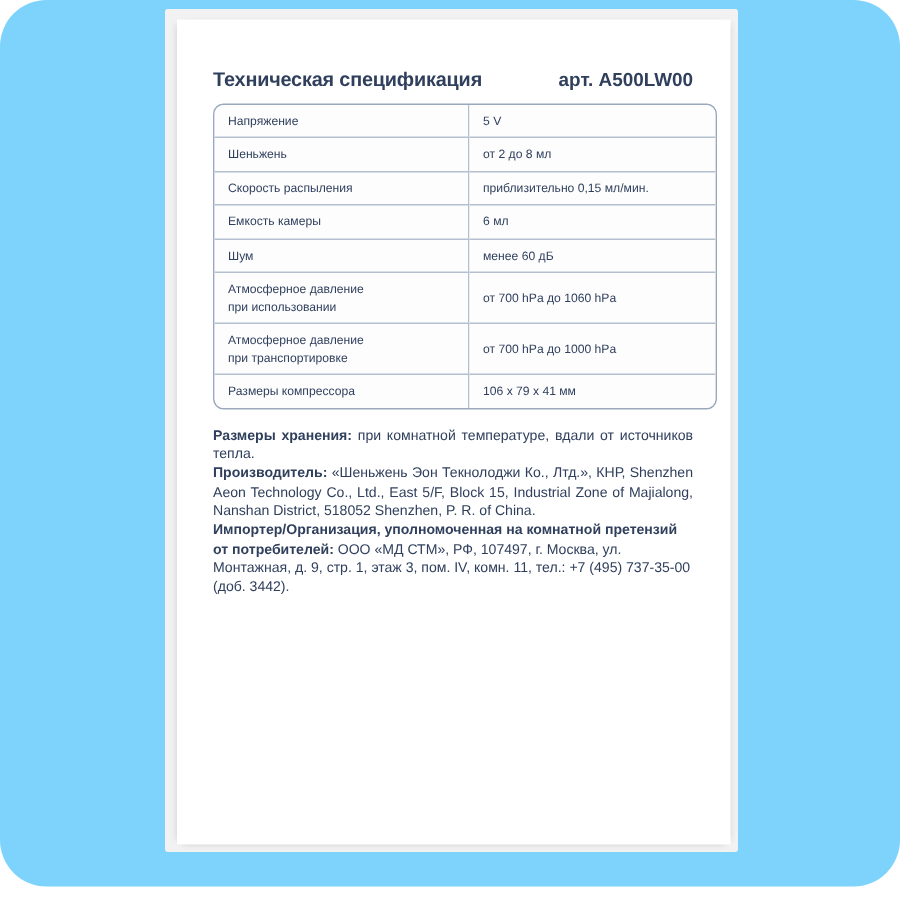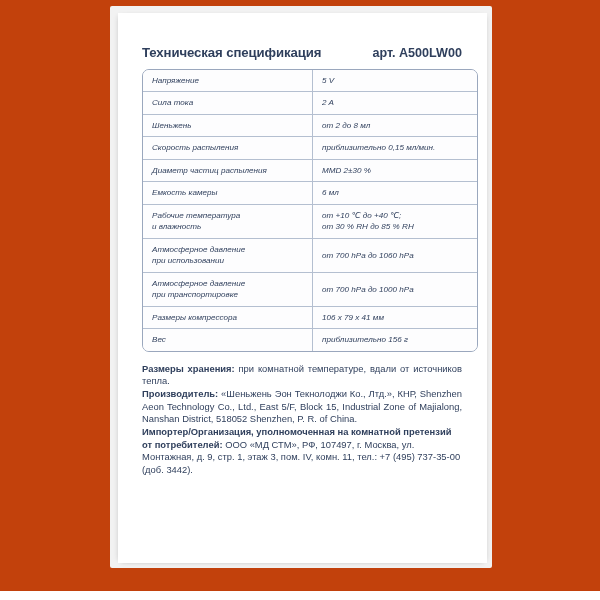--- a/index.html
+++ b/index.html
@@ -8,22 +8,23 @@
     width: 600px;
     height: 600px;
     background: #ffffff;
     font-family: "Liberation Sans", "DejaVu Sans", sans-serif;
   }
 
   #page {
     position: relative;
     width: 600px;
     height: 591px;
-    background: #c2410c;
+    background: #7dd3fc;
     overflow: hidden;
+    border-radius: 31px;
   }
 
   
   .backdrop {
     position: absolute;
     left: 110px;
     top: 6px;
     width: 382px;
     height: 562px;
     background: #f2f2f2;
@@ -83,21 +84,20 @@
     table-layout: fixed;
   }
   .spec-table td {
     font-size: 8.1px;
     color: #2f3f5c;
     padding: 5px 0 5px 9px;
     vertical-align: middle;
     line-height: 1.42;
     border-top: 1px solid #b4bfd0;
     background: #fdfdfe;
-    font-style: italic;
   }
   .spec-table tr:first-child td {
     border-top: none;
   }
   .spec-table td.k {
     width: 160px;
     border-right: 1px solid #b4bfd0;
   }
   .spec-table td.v {
     width: 155px;
@@ -144,66 +144,48 @@
             <tr>
               <td class="k">
                 <span class="ln">Напряжение</span>
               </td>
               <td class="v">
                 <span class="ln">5 V</span>
               </td>
             </tr>
             <tr>
               <td class="k">
-                <span class="ln">Сила тока</span>
-              </td>
-              <td class="v">
-                <span class="ln">2 A</span>
-              </td>
-            </tr>
-            <tr>
-              <td class="k">
                 <span class="ln">Шеньжень</span>
               </td>
               <td class="v">
                 <span class="ln">от 2 до 8 мл</span>
               </td>
             </tr>
             <tr>
               <td class="k">
                 <span class="ln">Скорость распыления</span>
               </td>
               <td class="v">
                 <span class="ln">приблизительно 0,15 мл/мин.</span>
               </td>
             </tr>
             <tr>
               <td class="k">
-                <span class="ln">Диаметр частиц распыления</span>
-              </td>
-              <td class="v">
-                <span class="ln">MMD 2±30 %</span>
-              </td>
-            </tr>
-            <tr>
-              <td class="k">
                 <span class="ln">Емкость камеры</span>
               </td>
               <td class="v">
                 <span class="ln">6 мл</span>
               </td>
             </tr>
             <tr>
               <td class="k">
-                <span class="ln">Рабочие температура</span>
-                <span class="ln">и влажность</span>
-              </td>
-              <td class="v">
-                <span class="ln">от +10 ℃ до +40 ℃;</span>
-                <span class="ln">от 30 % RH до 85 % RH</span>
+                <span class="ln">Шум</span>
+              </td>
+              <td class="v">
+                <span class="ln">менее 60 дБ</span>
               </td>
             </tr>
             <tr>
               <td class="k">
                 <span class="ln">Атмосферное давление</span>
                 <span class="ln">при использовании</span>
               </td>
               <td class="v">
                 <span class="ln">от 700 hPa до 1060 hPa</span>
               </td>
@@ -216,28 +198,20 @@
               <td class="v">
                 <span class="ln">от 700 hPa до 1000 hPa</span>
               </td>
             </tr>
             <tr>
               <td class="k">
                 <span class="ln">Размеры компрессора</span>
               </td>
               <td class="v">
                 <span class="ln">106 x 79 x 41 мм</span>
-              </td>
-            </tr>
-            <tr>
-              <td class="k">
-                <span class="ln">Вес</span>
-              </td>
-              <td class="v">
-                <span class="ln">приблизительно 156 г</span>
               </td>
             </tr>
           </tbody>
       </table>
 
       <div class="notes">
         <p><b>Размеры хранения:</b><span> при комнатной температуре, вдали от источников тепла.</span></p>
         <p><b>Производитель:</b><span> «Шеньжень Эон Текнолоджи Ко., Лтд.», КНР, Shenzhen Aeon Technology Co., Ltd., East 5/F, Block 15, Industrial Zone of Majialong, Nanshan District, 518052 Shenzhen, P. R. of China.</span></p>
         <p class="last"><b>Импортер/Организация, уполномоченная на комнатной претензий от потребителей:</b><span> ООО «МД СТМ», РФ, 107497, г. Москва, ул. Монтажная, д. 9, стр. 1, этаж 3, пом. IV, комн. 11, тел.: +7 (495) 737-35-00 (доб. 3442).</span></p>
       </div>

